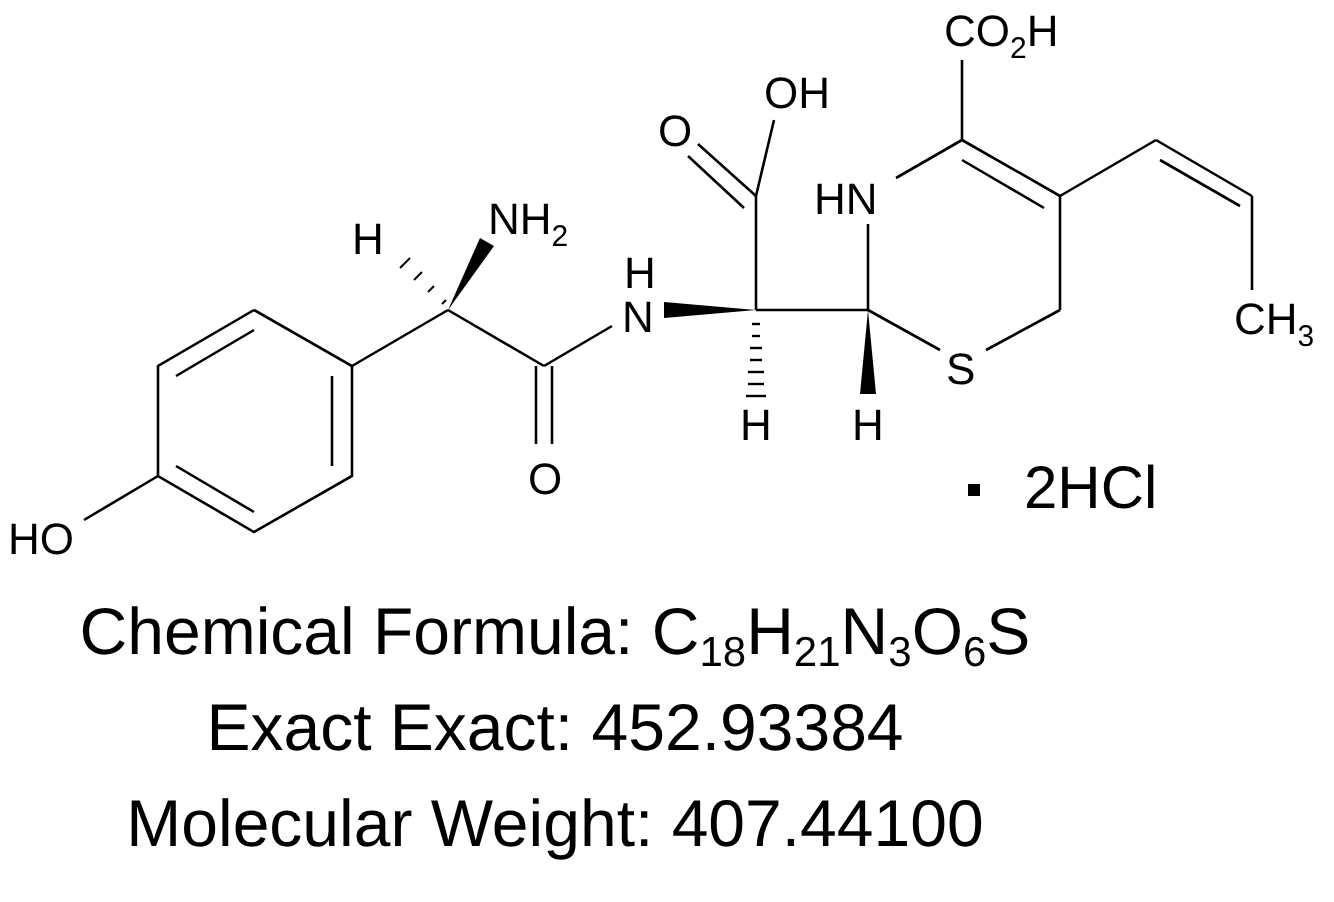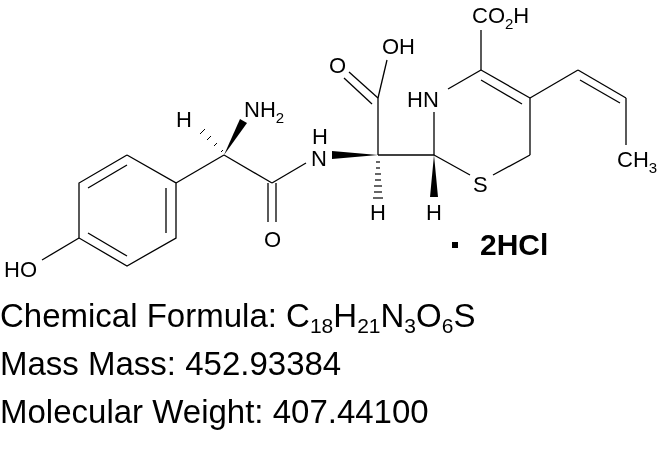--- a/index.html
+++ b/index.html
@@ -2,23 +2,23 @@
 <html><head>
 <meta charset="utf-8">
 <style>
   html, body { margin: 0; padding: 0; background: #ffffff; }
   body { width: 667px; height: 451px; position: relative; overflow: hidden;
          font-family: "Liberation Sans", sans-serif; color: #000; }
   #structure { position: absolute; left: 0; top: 0; width: 667px; height: 290px; }
   .atom { font-family: "Liberation Sans", sans-serif; font-size: 22px; fill: #000; }
   .sub { font-size: 15px; }
   .bond { stroke: #000; stroke-width: 1.3; fill: none; }
-  .salt { position: absolute; left: 452px; top: 228px; font-size: 30px; display: flex; align-items: center; font-weight: bold; }
+  .salt { position: absolute; left: 484px; top: 228px; font-size: 30px; display: flex; align-items: center; }
   .salt .dot { display: inline-block; width: 6px; height: 6px; background: #000; margin-right: 22px; }
-  .info { position: absolute; left: 0; width: 555px; text-align: left; font-size: 33px; line-height: 40px; }
+  .info { position: absolute; left: 0; width: 555px; text-align: center; font-size: 33px; line-height: 40px; }
   .info sub { font-size: 21px; vertical-align: -6px; line-height: 0; }
   #formula-line { top: 296px; }
   #mass-line { top: 344px; }
   #mw-line { top: 392px; }
 </style>
 </head>
 <body>
 
 <svg id="structure" viewBox="0 0 667 290" xmlns="http://www.w3.org/2000/svg">
 
@@ -106,17 +106,17 @@
 
 <div class="salt">
   <span class="dot"></span>
   <span>2HCl</span>
 </div>
 
 <div class="info" id="formula-line">
   <span>Chemical Formula: </span><span>C</span><sub>18</sub><span>H</span><sub>21</sub><span>N</span><sub>3</sub><span>O</span><sub>6</sub><span>S</span>
 </div>
 <div class="info" id="mass-line">
-  <span>Mass Mass: </span><span>452.93384</span>
+  <span>Exact Exact: </span><span>452.93384</span>
 </div>
 <div class="info" id="mw-line">
   <span>Molecular Weight: </span><span>407.44100</span>
 </div>
 
 </body></html>

